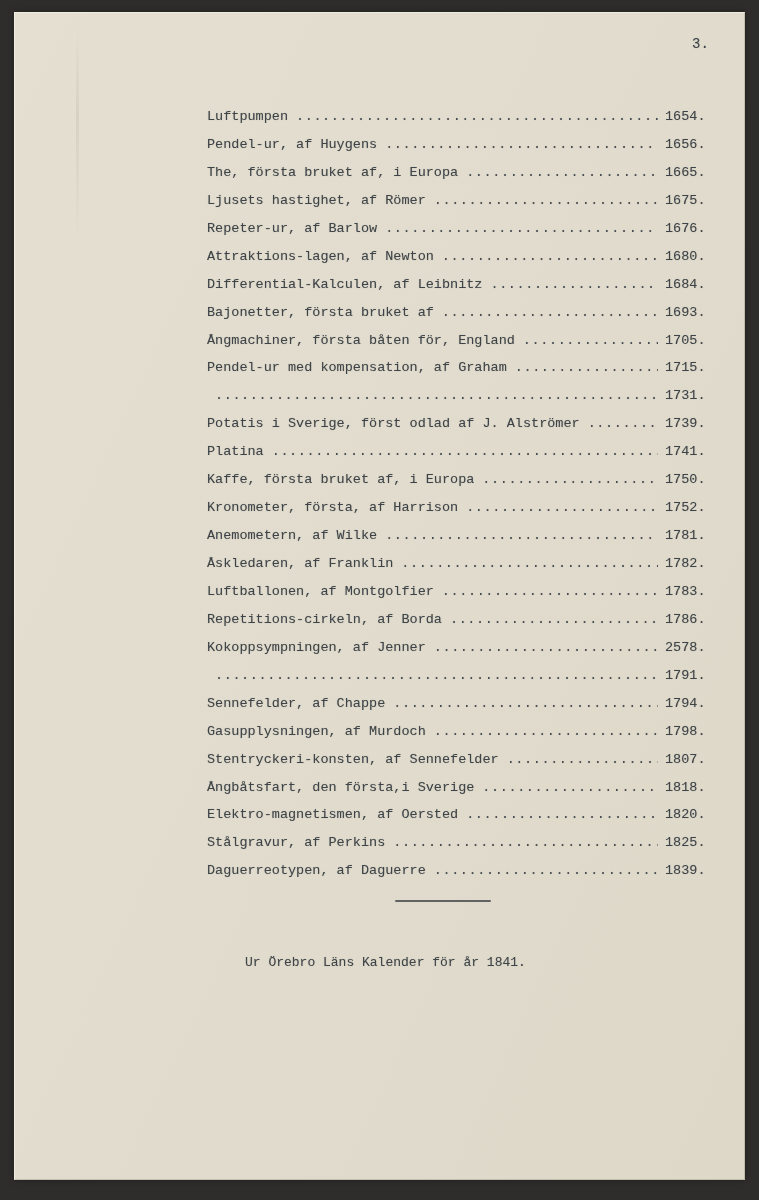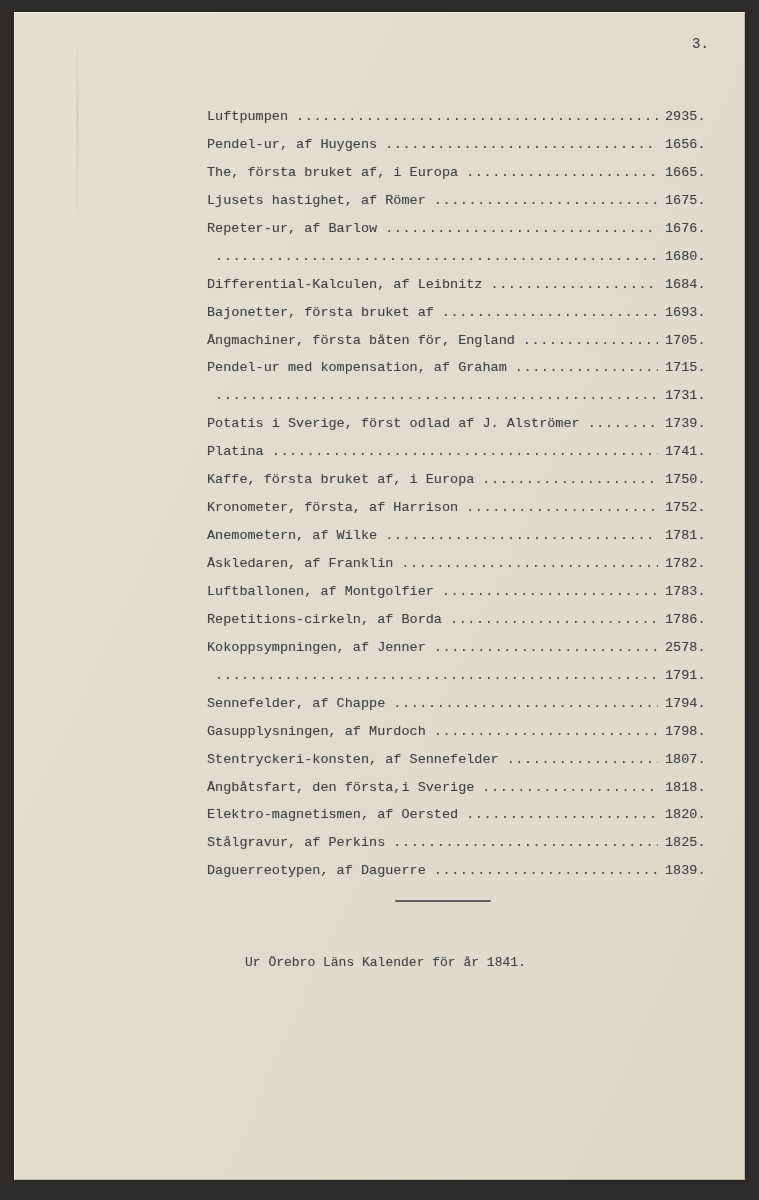--- a/index.html
+++ b/index.html
@@ -84,21 +84,21 @@
 <body>
 
 <div class="paper">
   <div class="crease"></div>
   <div class="page-number">3.</div>
 
   <div class="list">
     <div class="row">
       <span class="label">Luftpumpen</span>
       <span class="leader">................................................................................</span>
-      <span class="year">2935.</span>
+      <span class="year">1654.</span>
     </div>
   <div class="row">
       <span class="label">Pendel-ur, af Huygens</span>
       <span class="leader">................................................................................</span>
       <span class="year">1656.</span>
     </div>
       <div class="row">
       <span class="label">The, första bruket af, i Europa</span>
       <span class="leader">................................................................................</span>
       <span class="year">1665.</span>
@@ -107,20 +107,21 @@
       <span class="label">Ljusets hastighet, af Römer</span>
       <span class="leader">................................................................................</span>
       <span class="year">1675.</span>
     </div>
       <div class="row">
       <span class="label">Repeter-ur, af Barlow</span>
       <span class="leader">................................................................................</span>
       <span class="year">1676.</span>
     </div>
       <div class="row">
+      <span class="label">Attraktions-lagen, af Newton</span>
       <span class="leader">................................................................................</span>
       <span class="year">1680.</span>
     </div>
       <div class="row">
       <span class="label">Differential-Kalculen, af Leibnitz</span>
       <span class="leader">................................................................................</span>
       <span class="year">1684.</span>
     </div>
       <div class="row">
       <span class="label">Bajonetter, första bruket af</span>

